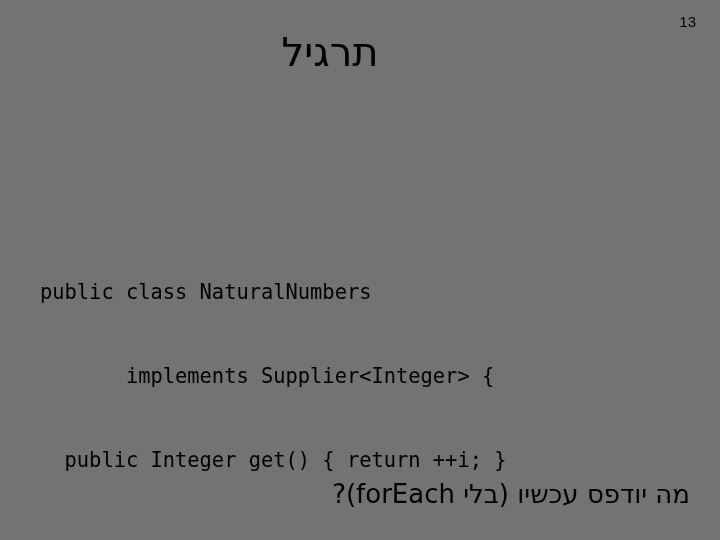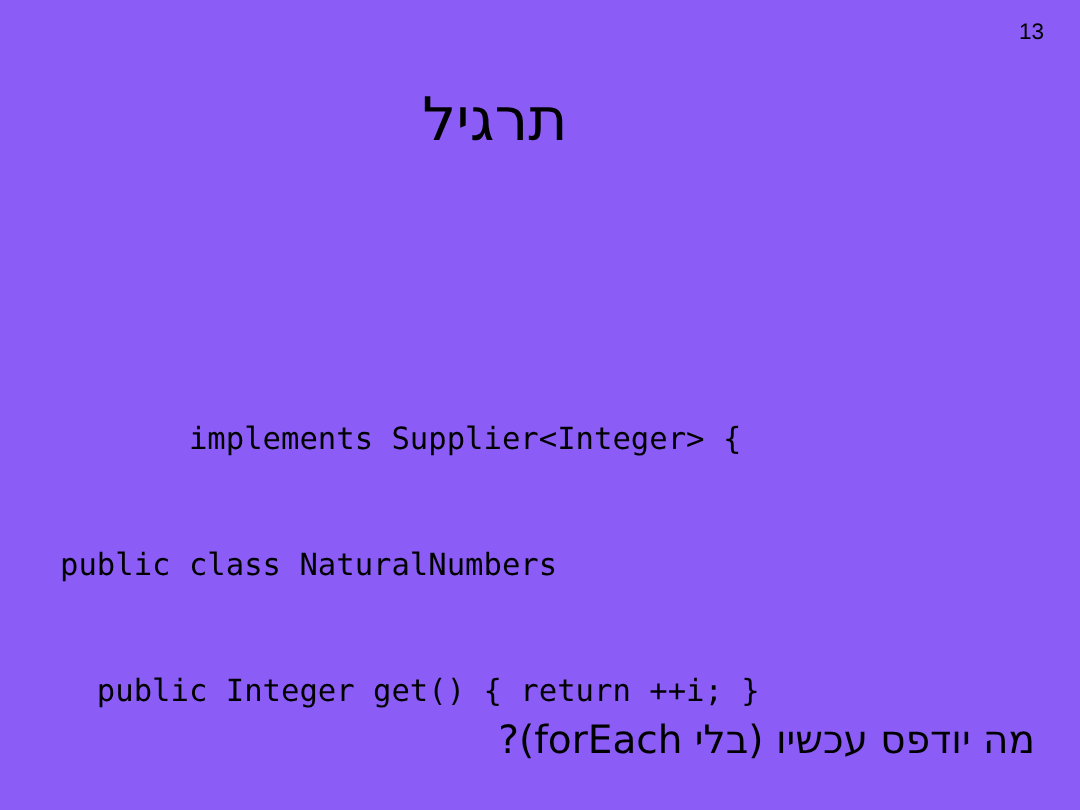--- a/index.html
+++ b/index.html
@@ -15,40 +15,40 @@
     overflow: hidden;
     font-family: "Liberation Sans", sans-serif;
     color: #000000;
   }
 
   .slide {
     position: absolute;
     inset: 0;
     width: 720px;
     height: 540px;
-    background: #8b5cf6;
+    background: #737373;
   }
 
   
   .page-number {
     position: absolute;
     top: 13px;
     right: 24px;
     font-family: "Liberation Sans", sans-serif;
     font-size: 15px;
     line-height: 18px;
     color: #000000;
     text-align: right;
     letter-spacing: 0px;
   }
 
   
   .slide-title {
     position: absolute;
-    top: 56px;
+    top: 28px;
     left: 0;
     width: 660px;
     text-align: center;
     direction: rtl;
     unicode-bidi: plaintext;
     font-family: "DejaVu Sans", sans-serif;
     font-size: 40px;
     line-height: 48px;
     font-weight: 400;
     color: #000000;
@@ -96,22 +96,22 @@
 
 <div class="slide">
 
   <div class="page-number">13</div>
 
   <div class="slide-title">תרגיל</div>
 
   <div class="code-area">
 
     <div class="code-block">
+      <div class="code-line">public class NaturalNumbers</div>
       <div class="code-line">       implements Supplier&lt;Integer&gt; {</div>
-      <div class="code-line">public class NaturalNumbers</div>
       <div class="code-line">  public Integer get() { return ++i; }</div>
       
     </div>
 
     
 
     
 
     
 

